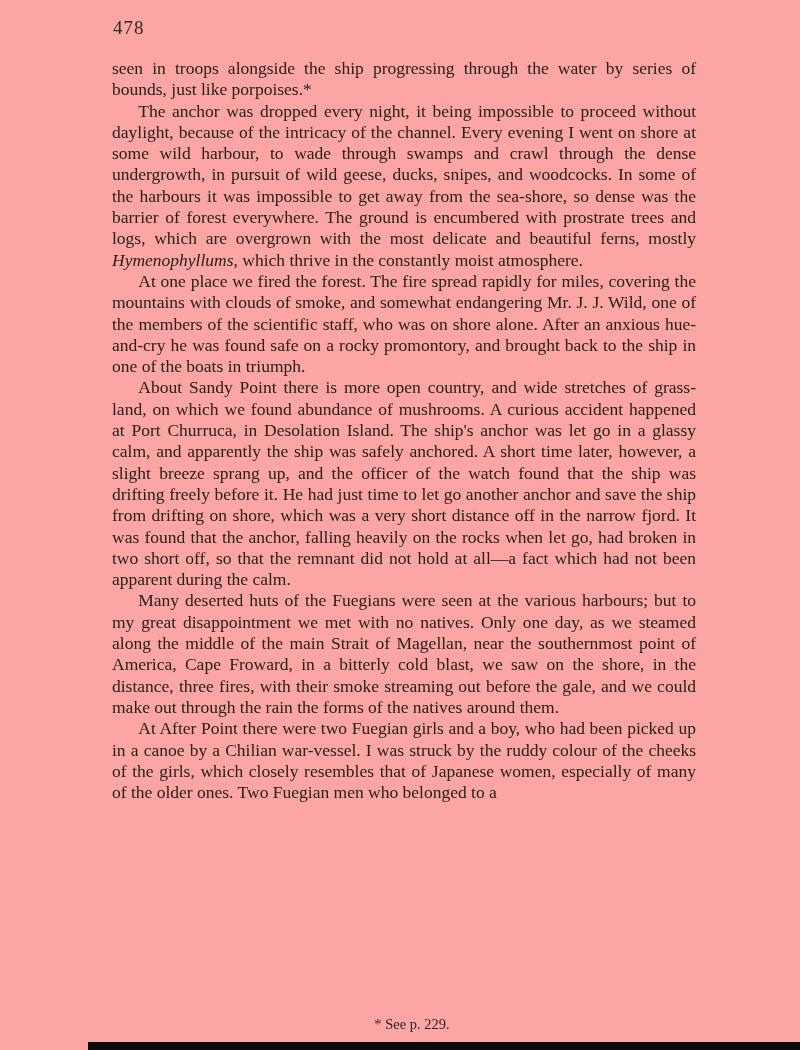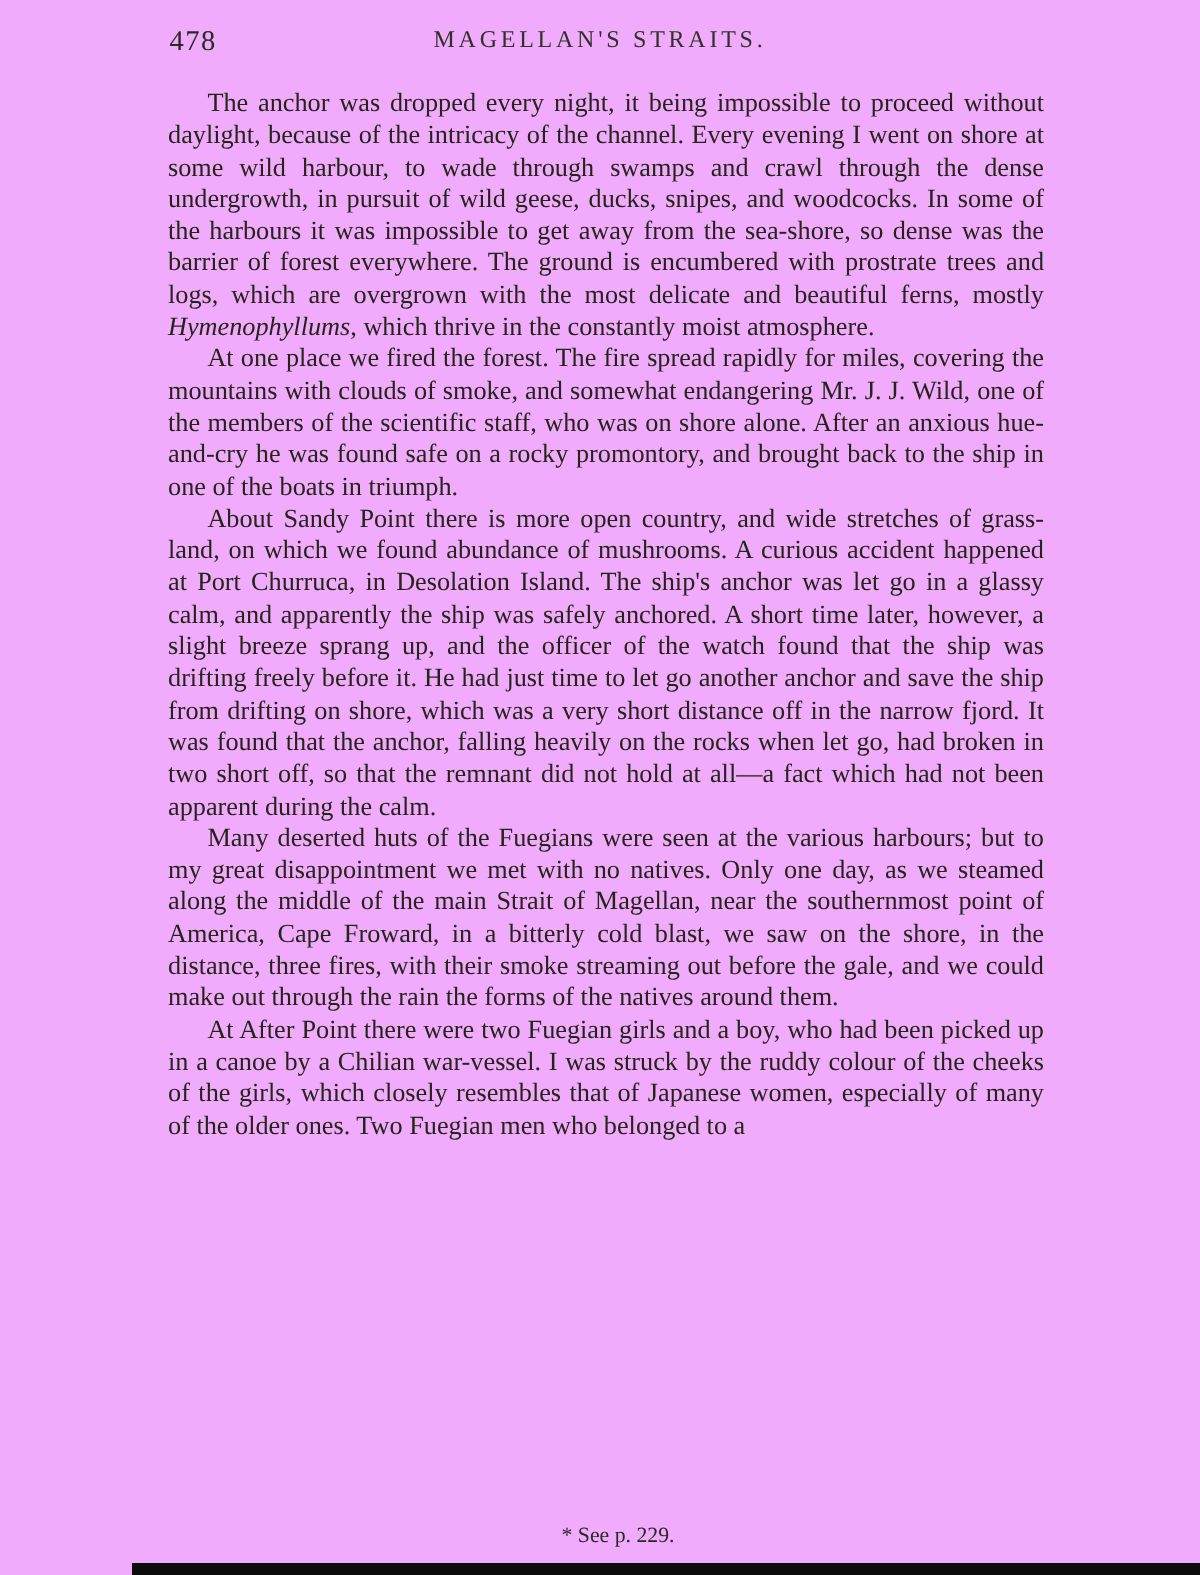--- a/index.html
+++ b/index.html
@@ -5,21 +5,21 @@
   html, body {
     margin: 0;
     padding: 0;
     background: #e9e8e4;
   }
   .page {
     position: relative;
     width: 800px;
     height: 1050px;
     margin: 0 auto;
-    background: #f0abfc;
+    background: #fca5a5;
     overflow: hidden;
     font-family: "Liberation Serif", "DejaVu Serif", serif;
     color: #28251f;
   }
   .header {
     position: absolute;
     top: 14px;
     left: 0;
     width: 100%;
     height: 30px;
@@ -78,24 +78,24 @@
     background: #0b0b0b;
   }
 </style>
 </head>
 <body>
 
 <div class="page">
 
   <div class="header">
     <span class="page-number">478</span>
-    <span class="running-head">MAGELLAN'S STRAITS.</span>
   </div>
 
   <div class="body-text">
+    <p class="noindent">seen in troops alongside the ship progressing through the water by series of bounds, just like porpoises.*</p>
     <p><span>The anchor was dropped every night, it being impossible to proceed without daylight, because of the intricacy of the channel. Every evening I went on shore at some wild harbour, to wade through swamps and crawl through the dense undergrowth, in pursuit of wild geese, ducks, snipes, and woodcocks. In some of the harbours it was impossible to get away from the sea-shore, so dense was the barrier of forest everywhere. The ground is encumbered with prostrate trees and logs, which are overgrown with the most delicate and beautiful ferns, mostly </span><i>Hymenophyllums</i><span>, which thrive in the constantly moist atmosphere.</span></p>
     <p>At one place we fired the forest. The fire spread rapidly for miles, covering the mountains with clouds of smoke, and somewhat endangering Mr. J. J. Wild, one of the members of the scientific staff, who was on shore alone. After an anxious hue-and-cry he was found safe on a rocky promontory, and brought back to the ship in one of the boats in triumph.</p>
     <p>About Sandy Point there is more open country, and wide stretches of grass-land, on which we found abundance of mushrooms. A curious accident happened at Port Churruca, in Desolation Island. The ship's anchor was let go in a glassy calm, and apparently the ship was safely anchored. A short time later, however, a slight breeze sprang up, and the officer of the watch found that the ship was drifting freely before it. He had just time to let go another anchor and save the ship from drifting on shore, which was a very short distance off in the narrow fjord. It was found that the anchor, falling heavily on the rocks when let go, had broken in two short off, so that the remnant did not hold at all—a fact which had not been apparent during the calm.</p>
     <p>Many deserted huts of the Fuegians were seen at the various harbours; but to my great disappointment we met with no natives. Only one day, as we steamed along the middle of the main Strait of Magellan, near the southernmost point of America, Cape Froward, in a bitterly cold blast, we saw on the shore, in the distance, three fires, with their smoke streaming out before the gale, and we could make out through the rain the forms of the natives around them.</p>
     <p>At After Point there were two Fuegian girls and a boy, who had been picked up in a canoe by a Chilian war-vessel. I was struck by the ruddy colour of the cheeks of the girls, which closely resembles that of Japanese women, especially of many of the older ones. Two Fuegian men who belonged to a</p>
   </div>
 
   <div class="footnote">* See p. 229.</div>
 
   <div class="scan-bar"></div>

